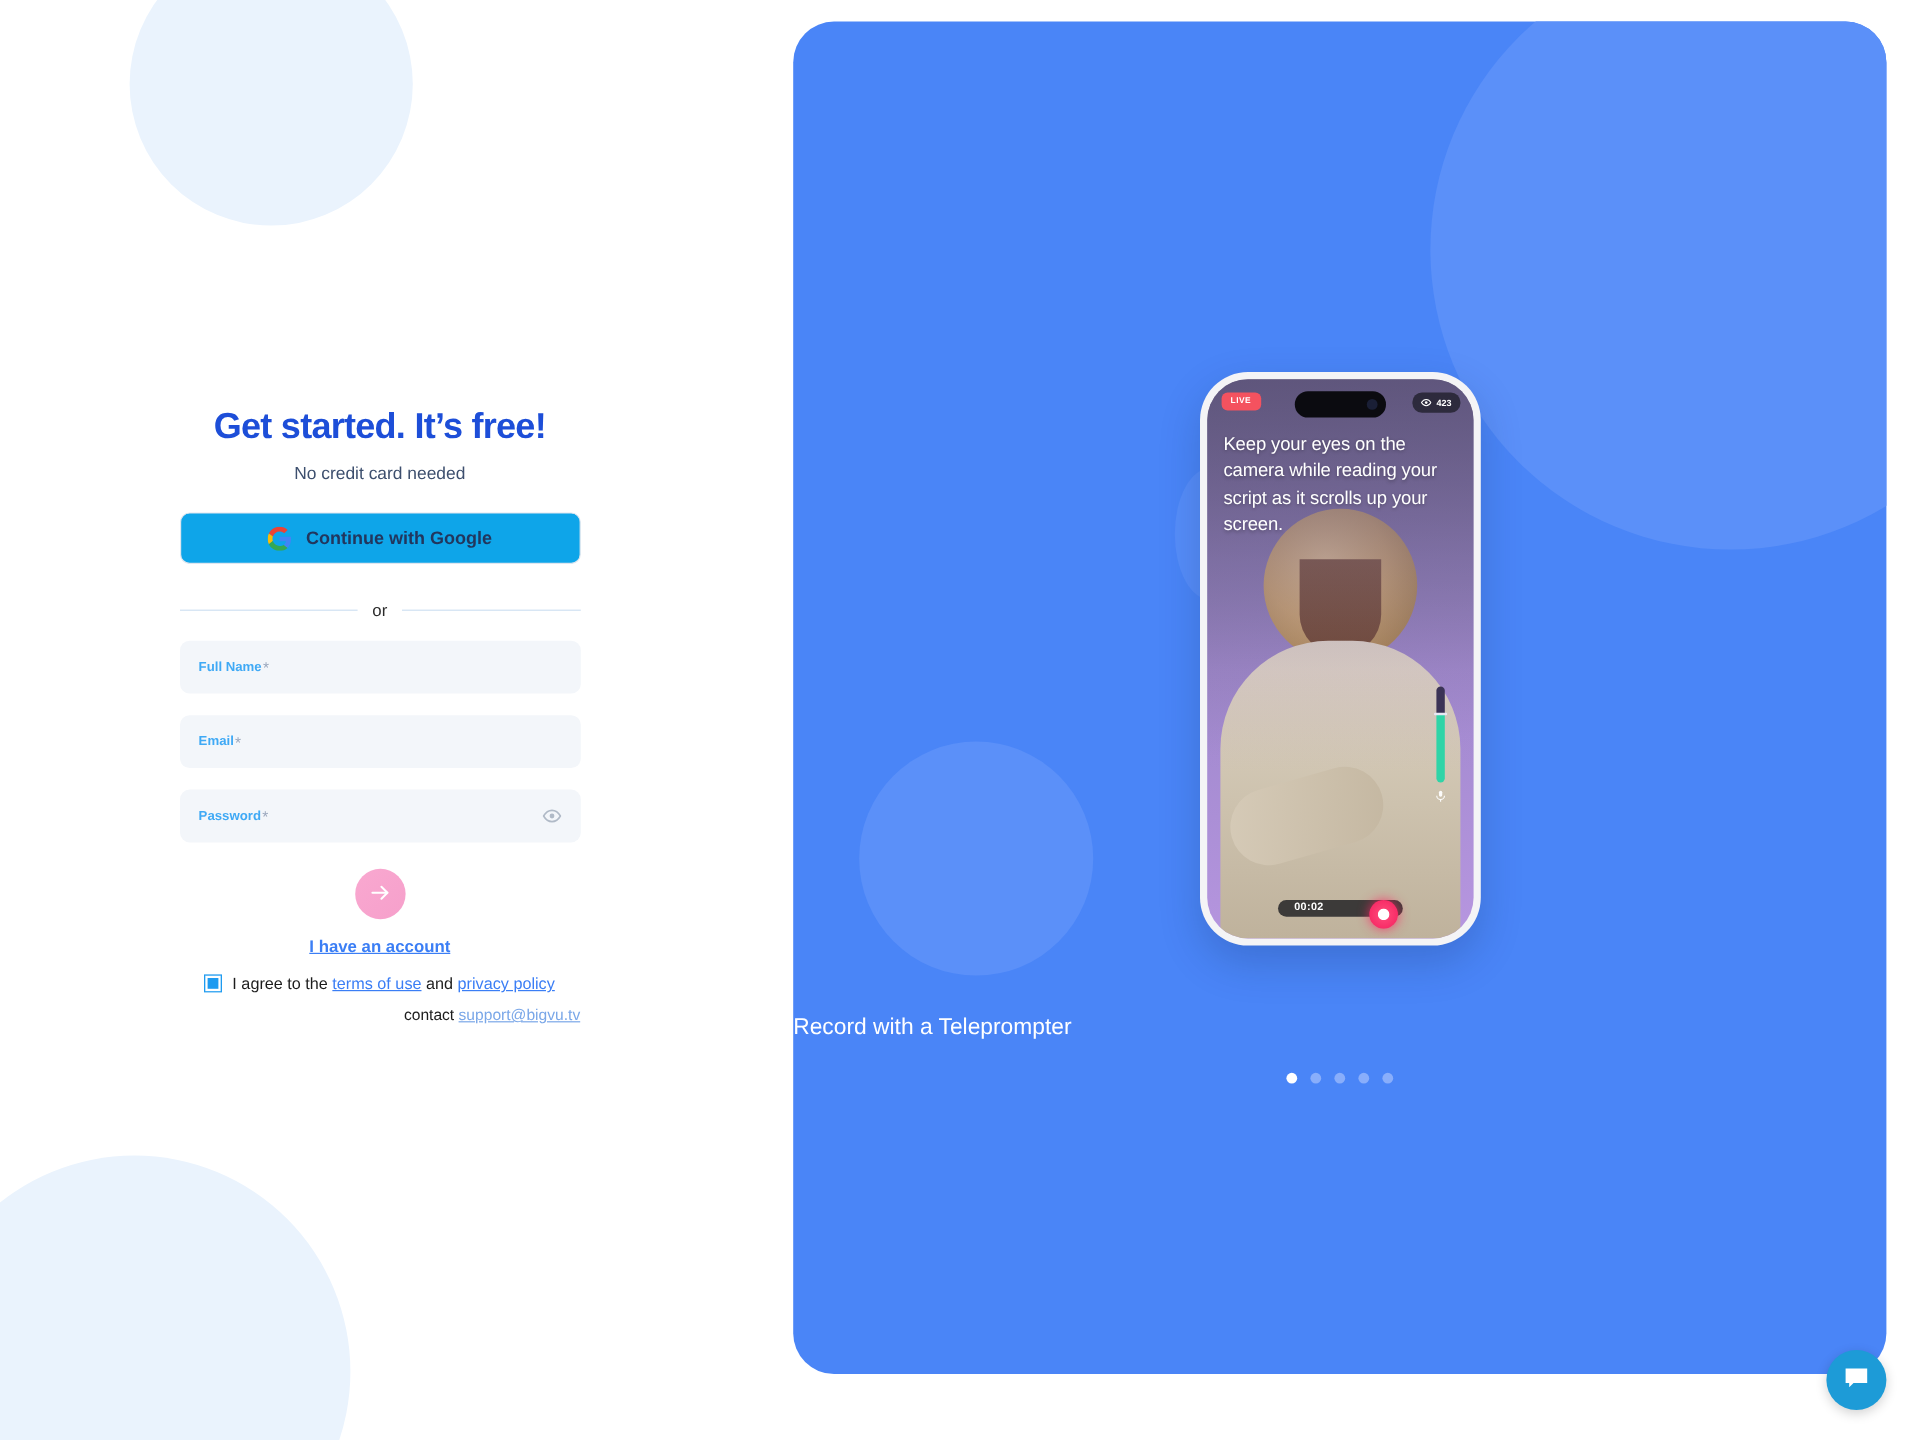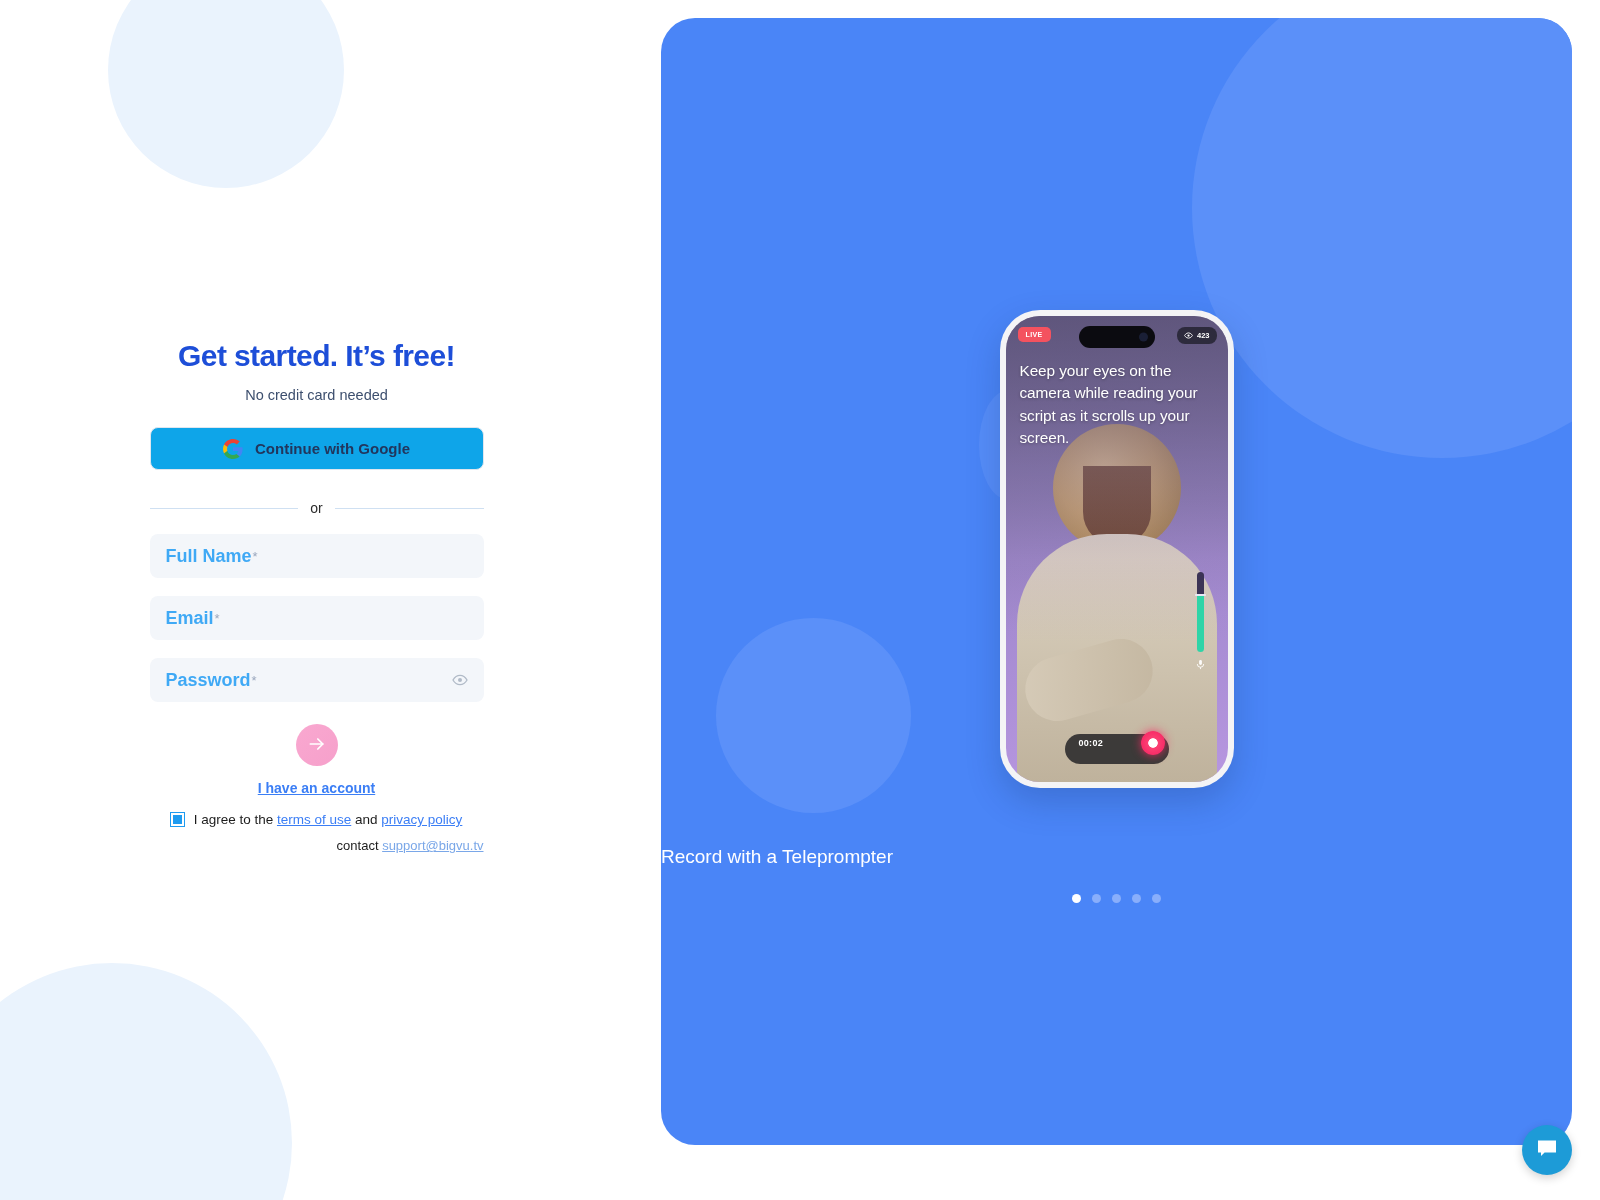--- a/index.html
+++ b/index.html
@@ -57,21 +57,21 @@
   .field {
     position: relative;
     margin-top: 18px;
     width: 334px; height: 44px;
     background: #f3f6fa;
     border-radius: 8px;
     display: flex; align-items: center;
     padding: 0 16px;
     cursor: text;
   }
-  .field-label { font-size: 18px; font-weight: bold; color: #3fa9f5; }
+  .field-label { font-size: 11px; font-weight: bold; color: #3fa9f5; }
   .field-star { font-size: 13px; color: #9aa7bd; margin-left: 1px; }
   .eye-icon {
     position: absolute; right: 16px; top: 50%; transform: translateY(-50%);
     width: 16px; height: 16px; opacity: .55; cursor: pointer;
   }
 
   .submit-wrap { margin-top: 22px; display: flex; justify-content: center; }
   .submit-btn {
     width: 42px; height: 42px; border-radius: 50%;
     background: linear-gradient(135deg,#f9a8d0,#f6a0cb);
@@ -214,23 +214,23 @@
     width: 11px; height: 2px; background: #e8e8f4; border-radius: 1px;
   }
   .mic-icon {
     position: absolute; right: 22px; bottom: 112px;
     width: 11px; height: 14px; opacity: .95;
   }
 
   .rec-pill {
     position: absolute; left: 50%; transform: translateX(-50%);
     bottom: 18px;
-    width: 104px; height: 30px; border-radius: 16px;
+    width: 104px; height: 14px; border-radius: 16px;
     background: rgba(30,30,34,.82);
-    display: flex; align-items: center; justify-content: space-between;
+    display: flex; align-items: flex-start; justify-content: space-between;
     padding: 0 4px 12px 14px;
   }
   .rec-time { color: #ffffff; font-size: 9px; font-weight: bold; letter-spacing: .3px; }
   .rec-button {
     width: 24px; height: 24px; border-radius: 50%;
     background: radial-gradient(circle at 50% 50%, #ffffff 0%, #ffffff 26%, #fc3f73 30%, #f41e5e 100%);
     box-shadow: 0 0 10px rgba(250,40,100,.85);
     cursor: pointer;
   }
 

